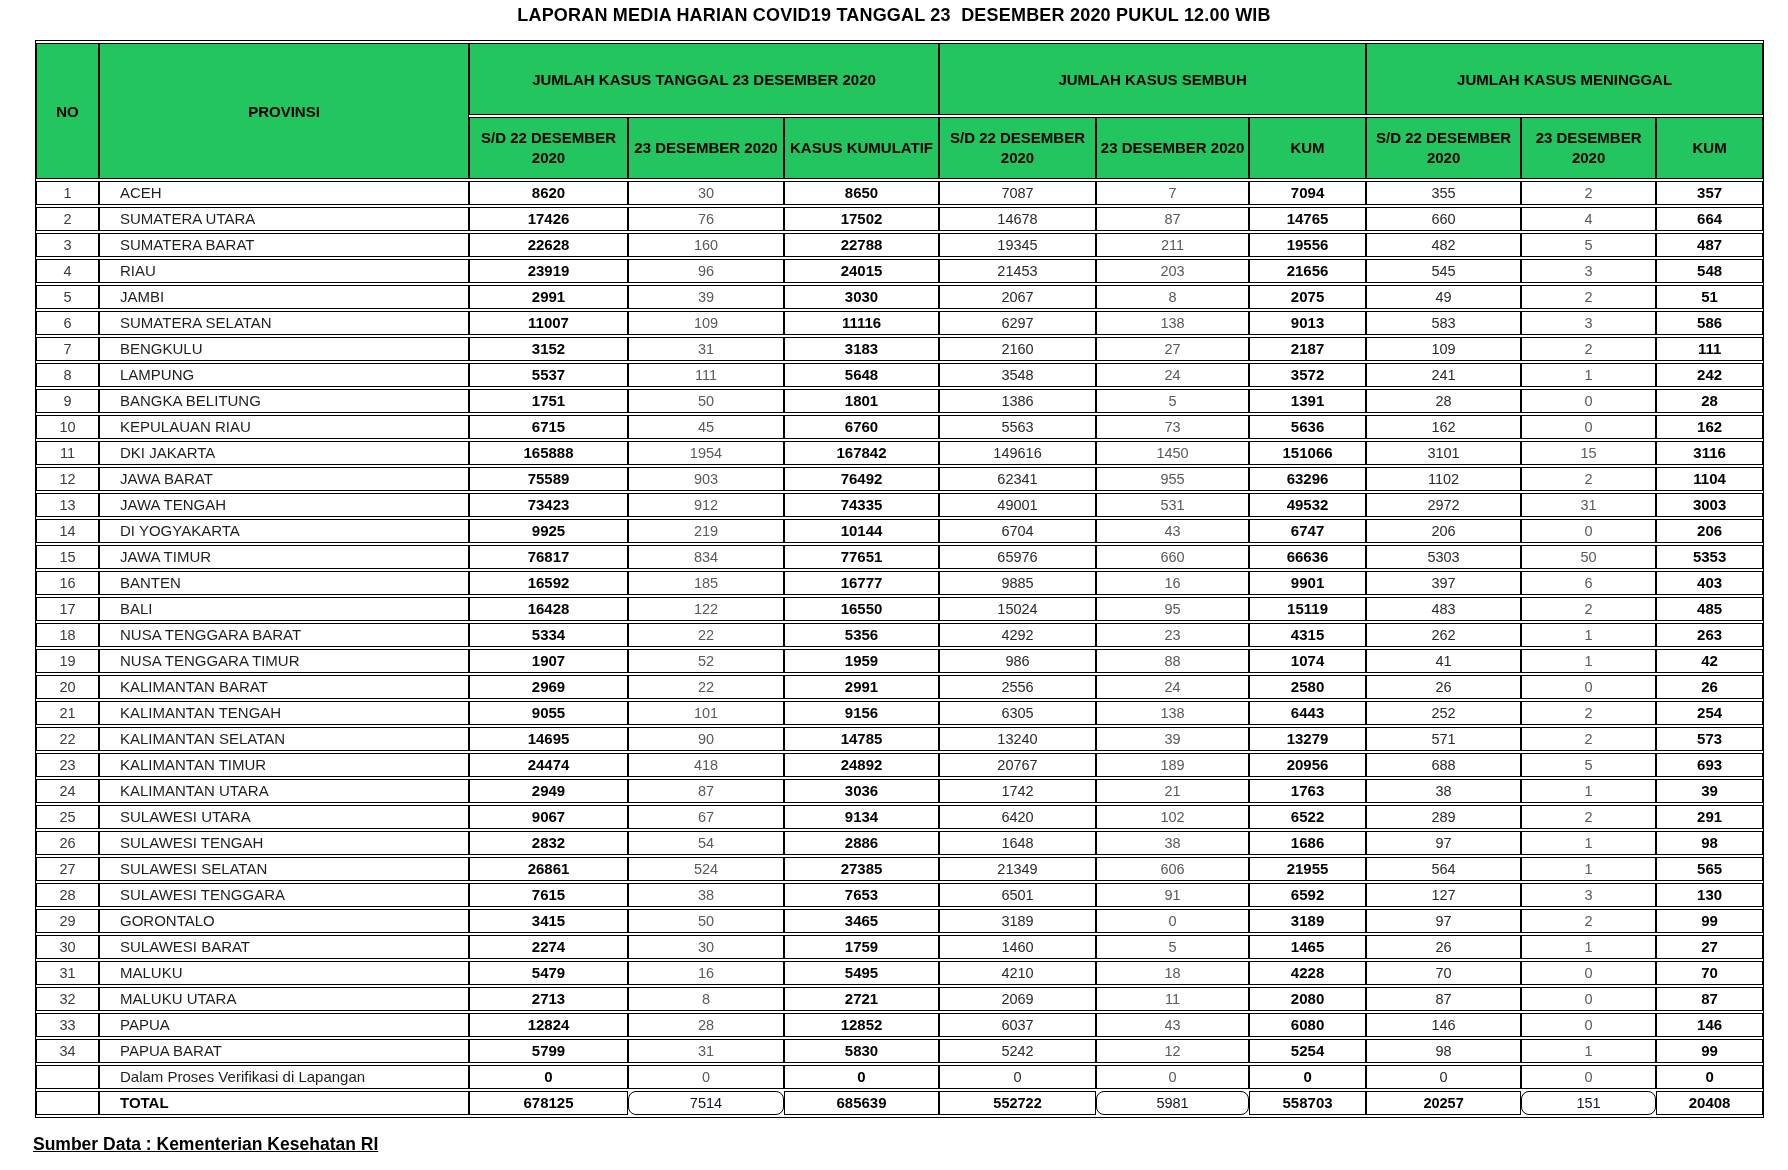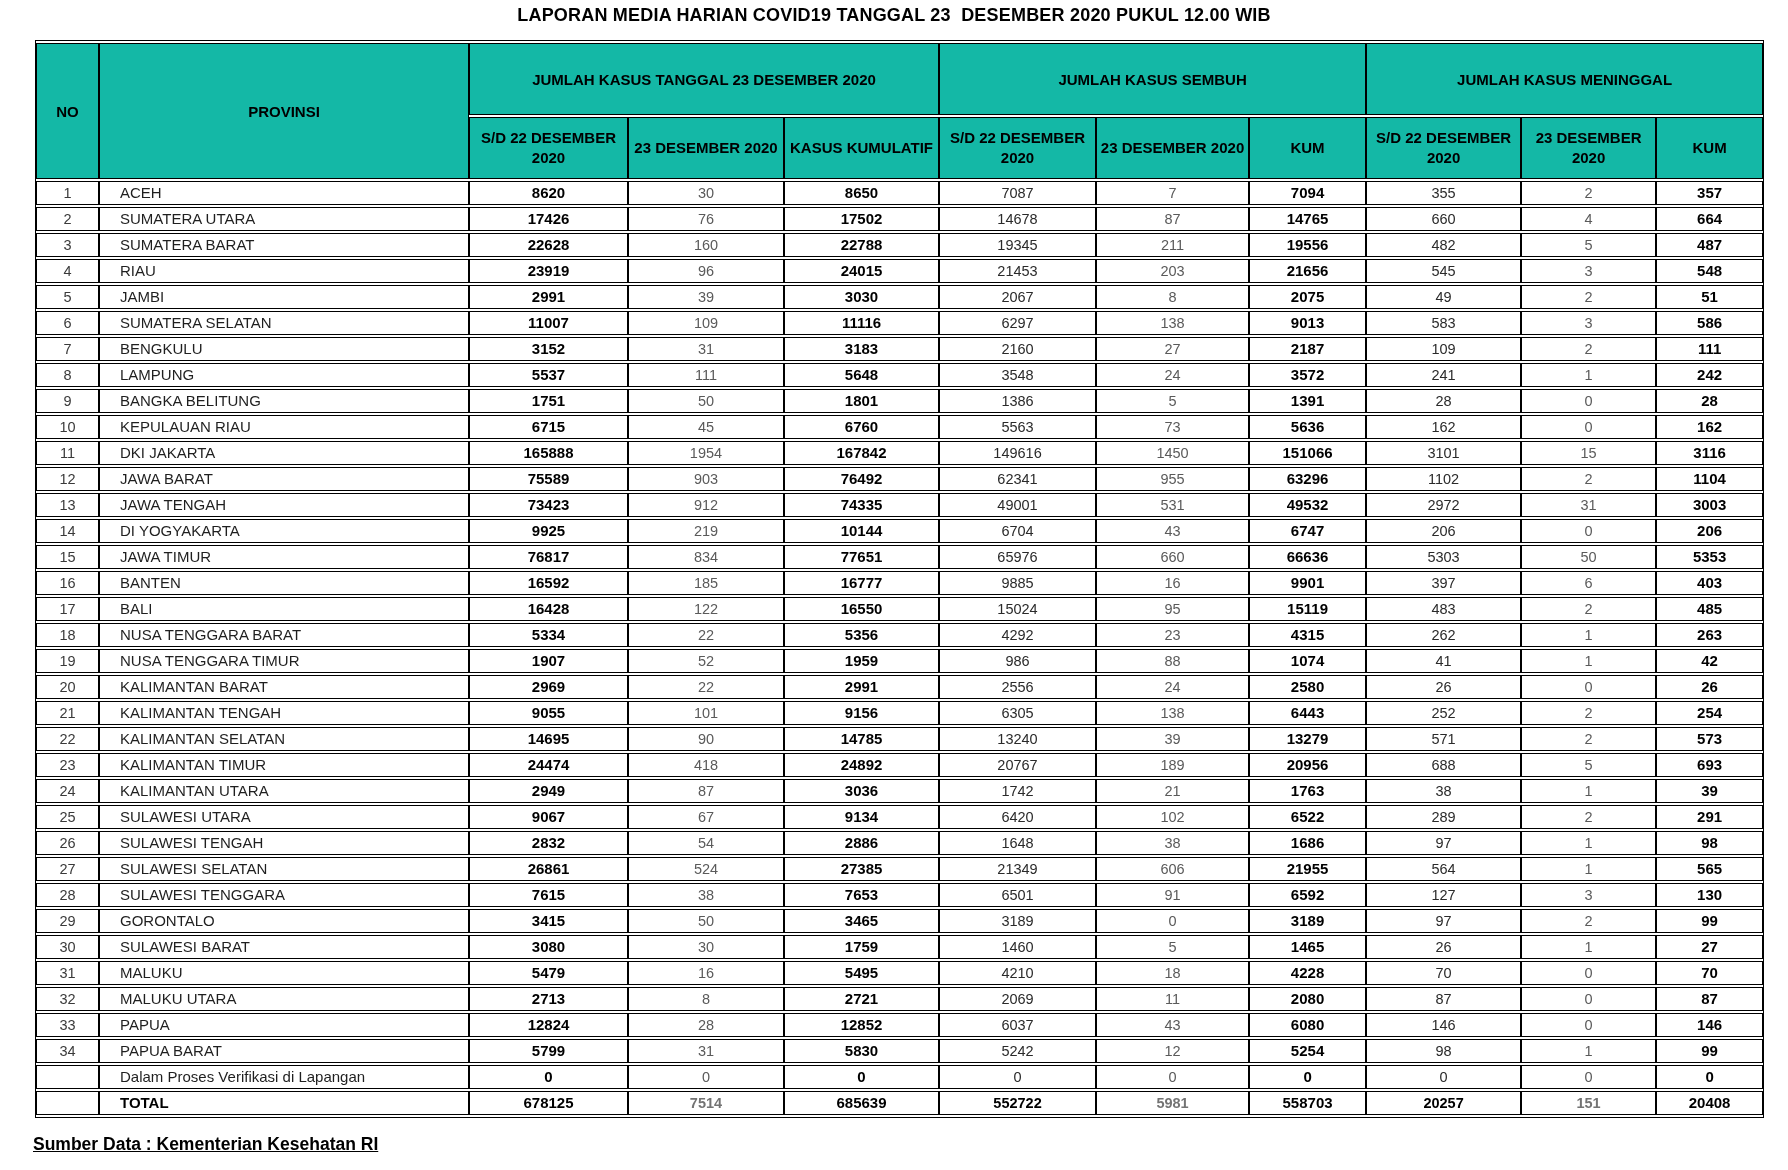--- a/index.html
+++ b/index.html
@@ -19,36 +19,36 @@
     position:absolute; top:1134px; left:33px;
     font-size:17.5px; font-weight:bold;text-decoration:underline;
   }
   table.report {
     position:absolute; top:40px; left:35px; width:1727px;
     table-layout:fixed; border-collapse:separate; border-spacing:0 2px;
     border:1px solid #000; background:#fff;
   }
   th, td { border:1px solid #000; overflow:hidden; }
   thead th {
-    background:#14b8a6; font-weight:bold; text-align:center; vertical-align:middle;
+    background:#22c55e; font-weight:bold; text-align:center; vertical-align:middle;
     font-size:15px; padding:0 3px;
   }
   tr.group-row th { height:70px; }
   tr.sub-row th { height:60px; line-height:1.35; white-space:normal; }
   tbody td {
     height:22px; line-height:22px; font-size:14.5px; padding:0 4px;
     vertical-align:middle; background:#fff; white-space:nowrap;
   }
   .c-no   { text-align:center; color:#3a3a3a; }
   .c-prov { text-align:left; padding-left:20px; color:#1f1f1f; font-size:15px; }
   .c-val  { text-align:center; color:#2a2a2a; }
   .c-val.b { font-weight:bold; color:#000; font-size:15px; }
   .c-val.g { color:#5a5a5a; }
   tr.total td { font-weight:bold; color:#000; }
-  tr.total td.g { font-weight:bold; color:#737373; }
+  tr.total td.g { font-weight:normal; color:#0f172a;border-radius:8px; }
 </style>
 </head>
 <body>
 
 <div class="title">LAPORAN MEDIA HARIAN COVID19 TANGGAL 23  DESEMBER 2020 PUKUL 12.00 WIB</div>
 <div class="subtitle">data dapat berubah sesuai hasil verifikasi</div>
 
 <table class="report">
   <colgroup>
     <col style="width:63px">
@@ -457,21 +457,21 @@
         <td class="c-val">3189</td>
         <td class="c-val g">0</td>
         <td class="c-val b">3189</td>
         <td class="c-val">97</td>
         <td class="c-val g">2</td>
         <td class="c-val b">99</td>
       </tr>
       <tr>
         <td class="c-no">30</td>
         <td class="c-prov">SULAWESI BARAT</td>
-        <td class="c-val b">3080</td>
+        <td class="c-val b">2274</td>
         <td class="c-val g">30</td>
         <td class="c-val b">1759</td>
         <td class="c-val">1460</td>
         <td class="c-val g">5</td>
         <td class="c-val b">1465</td>
         <td class="c-val">26</td>
         <td class="c-val g">1</td>
         <td class="c-val b">27</td>
       </tr>
       <tr>

